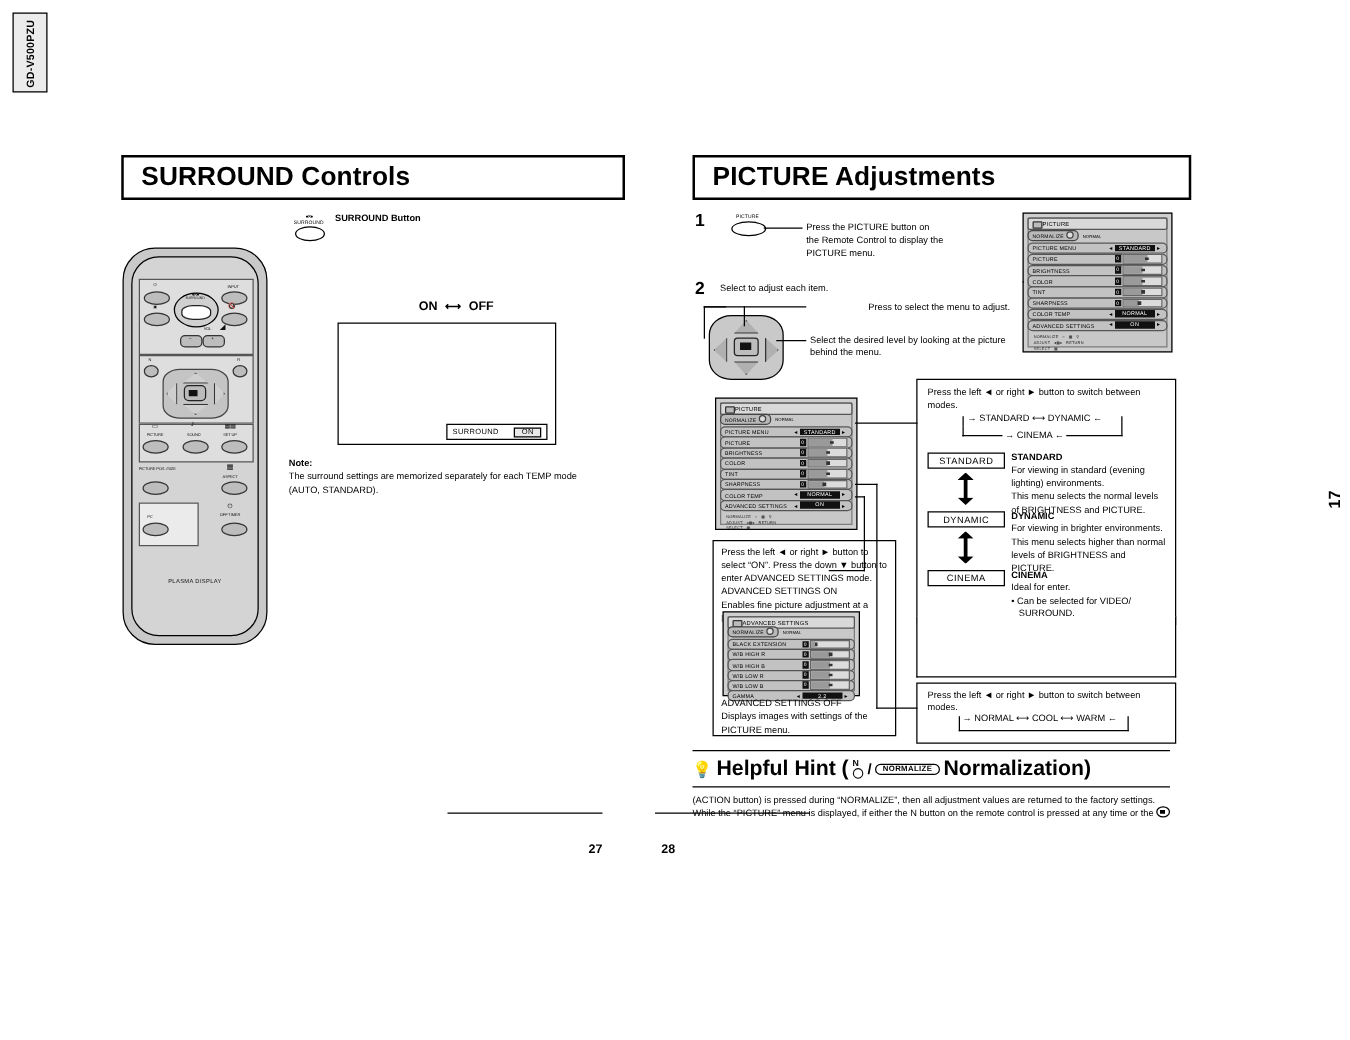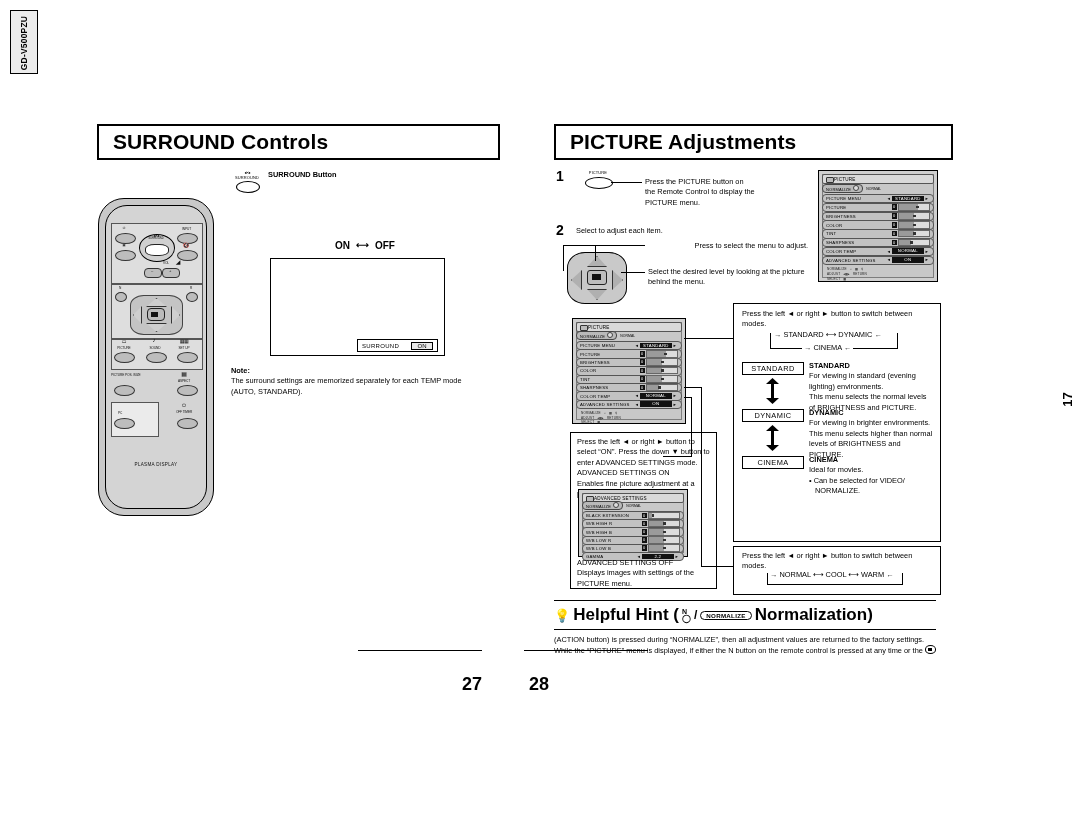--- a/index.html
+++ b/index.html
@@ -60,21 +60,21 @@
   .osd-row .arr{font-size:4px;margin:0 1px;}
   .osd-legend{position:absolute;left:8px;right:4px;font-size:3.1px;line-height:4.6px;letter-spacing:.2px;color:#222;}
   
   .modetag{border:1.2px solid #000;background:#fff;font-size:7.4px;text-align:center;letter-spacing:.4px;padding:1px 0;}
   
   .hr-rule{border:0;border-top:1.2px solid #000;margin:0;}
   .hairline{background:#000;position:absolute;}
   
   #hint-title{font-size:17px;font-weight:bold;display:flex;align-items:center;gap:3px;}
   .normpill{display:inline-block;border:1px solid #000;border-radius:7px;font-size:6.2px;padding:0px 5px;letter-spacing:.3px;vertical-align:2px;}
-  .folio{font-size:18px;font-weight:bold;margin-top:23px;}
+  .folio{font-size:10px;font-weight:bold;margin-top:23px;}
   .circ-act{display:inline-block;width:9px;height:6.5px;border:1px solid #000;border-radius:50%;background:#fff;position:relative;vertical-align:-1px;}
   .circ-act::after{content:"";position:absolute;left:2px;top:1.6px;width:4px;height:2.6px;background:#000;}
 </style>
 </head>
 <body>
 
 <div class="abs" id="model-tag">
   <span>GD-V500PZU</span>
 </div>
 
@@ -463,22 +463,22 @@
 </div>
 <div class="abs" style="left:766px;top:425px;width:13px;height:26px;">
   <div class="hairline" style="left:5px;top:5px;width:3px;height:16px;"></div>
   <div style="position:absolute;left:0;top:0;width:13px;height:6px;clip-path:polygon(0 100%,50% 0,100% 100%);background:#000;"></div>
   <div style="position:absolute;left:0;bottom:0;width:13px;height:6px;clip-path:polygon(0 0,100% 0,50% 100%);background:#000;"></div>
 </div>
 
 <div class="abs modetag" style="left:742px;top:456px;width:60px;">CINEMA</div>
 <div class="abs t" style="left:809px;top:455px;width:125px;">
   <div class="b">CINEMA</div>
-  <div>Ideal for movies.</div>
-  <div style="padding-left:6px;text-indent:-6px;">• <span>Can be selected for VIDEO/ NORMALIZE.</span></div>
+  <div>Ideal for enter.</div>
+  <div style="padding-left:6px;text-indent:-6px;">• <span>Can be selected for VIDEO/ SURROUND.</span></div>
 </div>
 
 <div class="abs t" style="left:742px;top:498px;width:192px;">
   <div class="b">Note:</div>
   <div>If you would like to change the picture and color of the selected PICTURE menu to something else, adjust using the items in the PICTURE menu. (See page 29)</div>
 </div>
 <div class="abs frame" style="left:733px;top:493px;width:206px;height:48px;border-top:none;"></div>
 
 <div class="abs frame" style="left:570px;top:432px;width:145px;height:155px;"></div>
 <div class="abs t" style="left:577px;top:437px;width:133px;">

